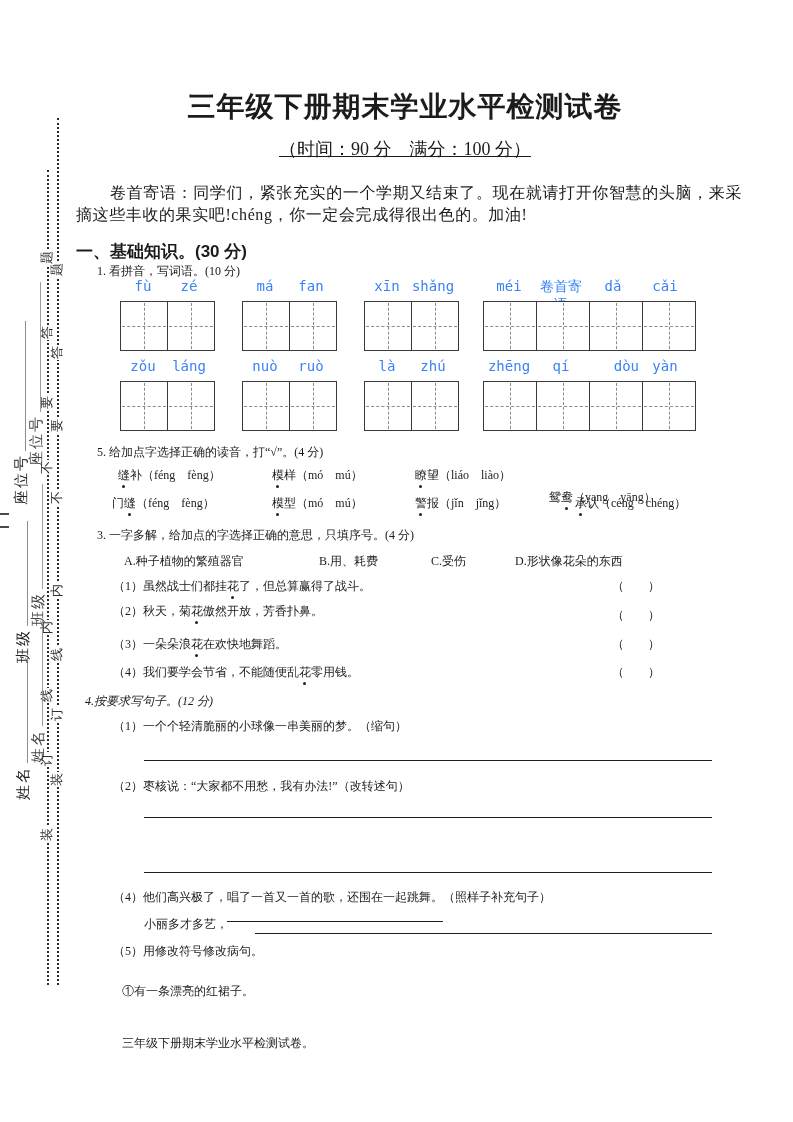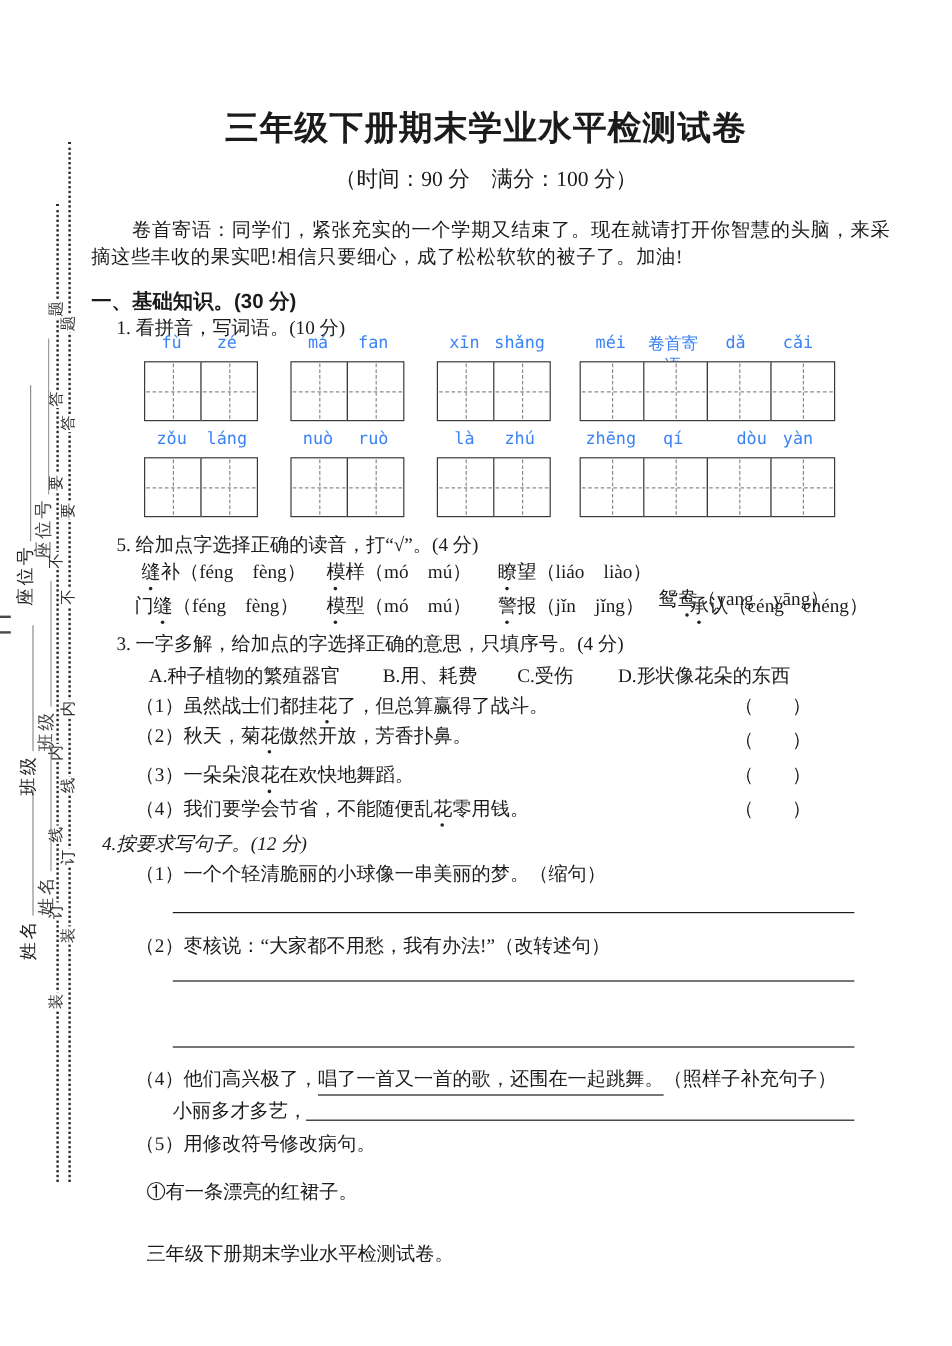--- a/index.html
+++ b/index.html
@@ -2,40 +2,40 @@
 <html><head>
 <meta charset="utf-8">
 <style>
   html,body{margin:0;padding:0;background:#ffffff;}
   #page{position:relative;width:793px;height:1122px;background:#fff;overflow:hidden;
         font-family:"Liberation Serif","DejaVu Serif",serif;color:#1b1b1b;}
   .abs{position:absolute;white-space:nowrap;}
   .title{top:88px;left:60px;width:690px;text-align:center;
          font-family:"Liberation Sans","DejaVu Sans",sans-serif;
          font-weight:bold;font-size:28px;letter-spacing:1px;}
-  .subtitle{top:137px;left:60px;width:690px;text-align:center;font-size:18px;}
+  .subtitle{top:137px;left:60px;width:690px;text-align:center;font-size:18px;text-decoration:underline;}
   .preface{top:182px;left:76px;width:666px;font-size:16px;line-height:22px;
            letter-spacing:.6px;text-align:justify;text-indent:34px;white-space:normal;}
   .sec-h{font-family:"Liberation Sans","DejaVu Sans",sans-serif;font-weight:bold;font-size:17px;}
-  .q{font-size:16px;}
+  .q{font-size:12px;}
   .tian-row{position:absolute;height:76px;}
   .tian-group{position:absolute;top:0;}
   .py-row{display:flex;height:17px;margin-bottom:6px;
           font-family:"DejaVu Sans Mono","Liberation Mono",monospace;font-size:14px;color:#3b82f6;}
   .py-row span{display:block;text-align:center;}
   .cells{display:flex;}
   .tian-cell{position:relative;border:1px solid #3a3a3a;margin-left:-1px;background:#fff;box-sizing:content-box;}
   .tian-cell:first-child{margin-left:0;}
   .tian-cell::before{content:"";position:absolute;left:50%;top:1px;bottom:1px;border-left:1px dashed #8a8a8a;}
   .tian-cell::after{content:"";position:absolute;top:50%;left:1px;right:1px;border-top:1px dashed #8a8a8a;}
   .ans-line{position:absolute;border-top:1px solid #1e1e1e;height:0;}
   .em-dot{position:relative;display:inline-block;}
   .em-dot::after{content:"";position:absolute;left:50%;bottom:-4px;width:3px;height:3px;
                  margin-left:-2px;border-radius:50%;background:#222;}
-  .u-seg{border-bottom:1px solid #1e1e1e;padding-bottom:4px;}
+  .u-seg{border-bottom:1px solid #1e1e1e;padding-bottom:17px;}
   .v-label{position:absolute;transform:rotate(-90deg);transform-origin:0 0;
            font-size:15px;letter-spacing:2px;color:#222;white-space:nowrap;}
   .v-label.ghost{opacity:.85;}
   .vblank{display:inline-block;border-bottom:1px solid #8d8d8d;height:13px;margin-left:3px;}
   .bind-char{position:absolute;transform:rotate(-90deg);transform-origin:center center;
              font-size:13px;color:#2e2e2e;background:#fff;line-height:15px;width:15px;text-align:center;}
   .dotline{position:absolute;width:0;border-left:2px dotted #2a2a2a;}
   .cutmark{position:absolute;left:0;width:9px;height:2px;background:#4a4a4a;}
 </style>
 </head>
@@ -67,21 +67,21 @@
       <span class="v-label" style="left: 12px; top: 505px;">座位号<i class="vblank" style="width: 130px;"></i></span>
       <span class="v-label ghost" style="left: 29px; top: 763px;">姓名<i class="vblank" style="width: 105px;"></i></span>
       <span class="v-label ghost" style="left: 29px; top: 626px;">班级<i class="vblank" style="width: 105px;"></i></span>
       <span class="v-label ghost" style="left: 27px; top: 466px;">座位号<i class="vblank" style="width: 130px;"></i></span>
     </div>
   <div class="cutmark" style="top:513px;"></div>
   <div class="cutmark" style="top:526px;"></div>
 
   <div class="abs title">三年级下册期末学业水平检测试卷</div>
   <div class="abs subtitle">（时间：90 分　满分：100 分）</div>
-  <div class="abs preface">卷首寄语：同学们，紧张充实的一个学期又结束了。现在就请打开你智慧的头脑，来采摘这些丰收的果实吧!相信只要细心，成了松松软软的被子了。加油!</div>
+  <div class="abs preface">卷首寄语：同学们，紧张充实的一个学期又结束了。现在就请打开你智慧的头脑，来采摘这些丰收的果实吧!chéng，你一定会完成得很出色的。加油!</div>
 
   <div class="abs sec-h" style="top:240px;left:76px;">一、基础知识。(30 分)</div>
 
   <div class="abs q" style="top:263px;left:97px;">1. 看拼音，写词语。(10 分)</div>
   <div class="tian-row" style="top:278px;left:118px;">
       <div class="tian-group" style="left: 2px;">
         <div class="py-row">
           <span style="width: 46px;">fù</span>
           <span style="width: 46px;">zé</span>
         </div>

